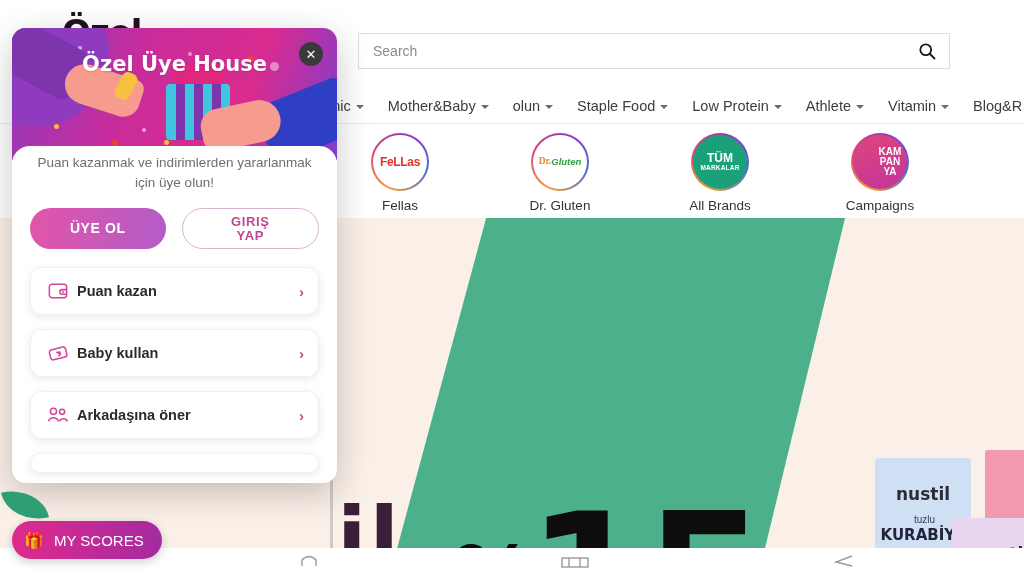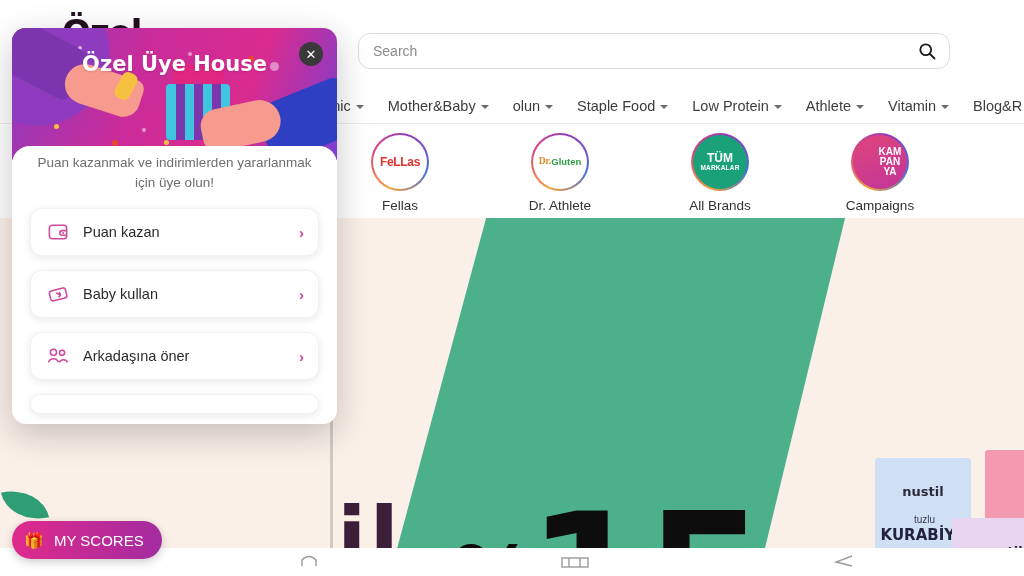--- a/index.html
+++ b/index.html
@@ -32,21 +32,21 @@
     letter-spacing: -1px;
     font-family: "DejaVu Sans", sans-serif;
   }
 
   
   .searchbar {
     position: absolute;
     left: 358px; top: 33px;
     width: 592px; height: 36px;
     border: 1px solid #dddddd;
-    border-radius: 12px;
+    border-radius: 0;
     background: #fff;
     box-sizing: border-box;
   }
   .searchbar .ph {
     position: absolute;
     left: 14px; top: 50%;
     transform: translateY(-50%);
     font-size: 14px;
     color: #8a8a8a;
     font-family: "Liberation Sans", sans-serif;
@@ -128,21 +128,21 @@
     margin-top: 7px;
     font-size: 13.5px;
     color: #333;
     white-space: nowrap;
   }
   .bi-house   { background:#1b1b1b; color:#fff; width:100%; height:100%;
                 display:flex;align-items:center;justify-content:center;font-size:16px;}
   .bi-fellas  { color:#e2322e; font-size:12px; letter-spacing:-0.3px; }
   .bi-gluten  { font-size:9.5px; }
   .bi-gluten .dr { color:#e08c2a;font-family:Liberation Serif, serif; }
-  .bi-gluten .gl { color:#2f9e44; }
+  .bi-gluten .gl { color:#2f9e44;font-style:italic; }
   .bi-brands  { background:#1aa179; color:#fff; width:100%;height:100%;
                 display:flex;flex-direction:column;align-items:center;
                 justify-content:center; }
   .bi-brands .t1 { font-size:12px; font-weight:800; }
   .bi-brands .t2 { font-size:6.5px; font-weight:800; letter-spacing:0.2px; }
   .bi-camp    { background:linear-gradient(160deg,#e0457b,#c2359a); color:#fff;
                 width:100%;height:100%;display:flex;flex-direction:column;
                 align-items:center;justify-content:center; line-height:1.0;padding-left:20px;}
   .bi-camp span { font-size:10px; font-weight:800; }
   .bi-sin     { color:#1c4fa3; font-size:11px; font-weight:800; font-style:italic;}
@@ -197,21 +197,21 @@
     letter-spacing: -4px;
     font-family: "DejaVu Sans", sans-serif;
   }
 
   
   .pbox { position: absolute; border-radius: 3px; overflow: hidden; }
   .pbox .body { position: absolute; left: 0; right: 0; top: 0; bottom: 0; }
   .pbox .brandname {
     position: absolute; left: 0; right: 0; top: 26px;
     text-align: center;
-    font-size: 13px; font-weight: 800; color: #2b2b3a;
+    font-size: 17px; font-weight: 800; color: #2b2b3a;
     font-family: "DejaVu Sans", sans-serif;
   }
   .pbox .sub1 {
     position: absolute; left: 3px; right: 0; top: 56px;
     text-align: center; font-size: 10px; color: #3a3a4a;
   }
   .pbox .sub2 {
     position: absolute; left: 0; right: 0; top: 68px;
     text-align: center; font-size: 15px; font-weight: 800; color: #23233a;
     font-family: "DejaVu Sans", sans-serif;
@@ -387,23 +387,23 @@
     cursor: pointer;
     box-sizing: border-box;
   }
   .li-icon {
     width: 26px; height: 26px;
     display: flex; align-items: center; justify-content: center;
     color: #d0479b;
     flex: 0 0 26px;
   }
   .li-label {
-    margin-left: 12px;
+    margin-left: 6px;
     font-size: 14.5px;
-    font-weight: 400;
+    font-weight: 700;
     color: #2b2b2b;
   }
   .li-chev {
     margin-left: auto;
     color: #d0479b;
     font-size: 15px;
     font-weight: 600;
   }
   .list-item.partial { height: 20px; overflow: hidden; margin-bottom: 0; }
 
@@ -512,21 +512,21 @@
         <div class="brand-label">Fellas</div>
       </div>
 
       <div class="brand">
         <div class="brand-ring">
           <div class="brand-inner bi-gluten">
             <span class="dr">Dr.</span>
               <span class="gl">Gluten</span>
           </div>
         </div>
-        <div class="brand-label">Dr. Athlete</div>
+        <div class="brand-label">Dr. Gluten</div>
       </div>
 
       <div class="brand">
         <div class="brand-ring">
           <div class="brand-inner">
             <div class="bi-brands">
               <span class="t1">TÜM</span>
               <span class="t2">MARKALAR</span>
             </div>
           </div>
@@ -630,20 +630,27 @@
       <div class="hand-r"></div>
 
       <div class="modal-title">Özel Üye House</div>
 
       <div class="modal-close">✕</div>
     </div>
 
     <div class="modal-body">
       <div class="modal-sub">Puan kazanmak ve indirimlerden yararlanmak için üye olun!</div>
 
+      <div class="btn-row">
+        <div class="btn btn-primary">ÜYE OL</div>
+        <div class="btn btn-outline">
+          <span>GIRIŞ</span>
+          <span>YAP</span>
+        </div>
+      </div>
 
       <div class="list-item">
         <span class="li-icon">
           <svg width="22" height="20" viewBox="0 0 24 22" fill="none" stroke="currentColor" stroke-width="1.7">
             <rect x="2.5" y="3.5" width="19" height="15" rx="3"></rect>
             <path d="M21.5 9.5 H16.5 a2.5 2.5 0 0 0 0 5 H21.5"></path>
             <circle cx="17.6" cy="12" r="1.1" fill="currentColor" stroke="none"></circle>
           </svg>
         </span>
         <span class="li-label">Puan kazan</span>

